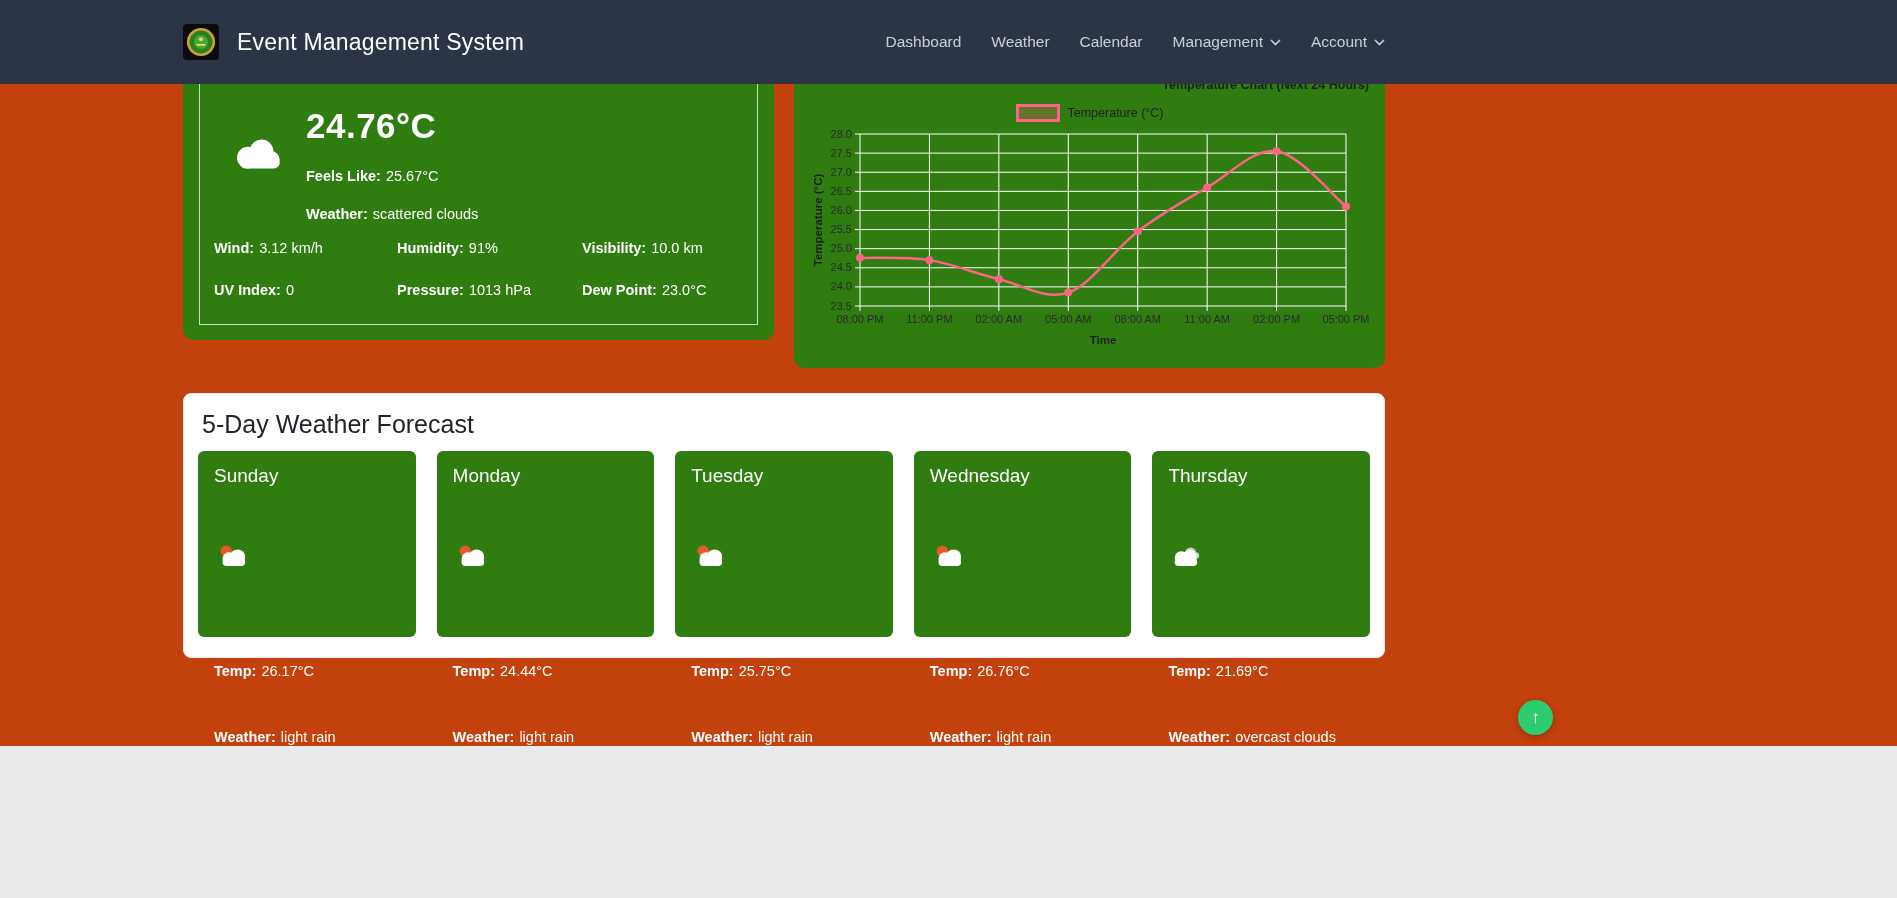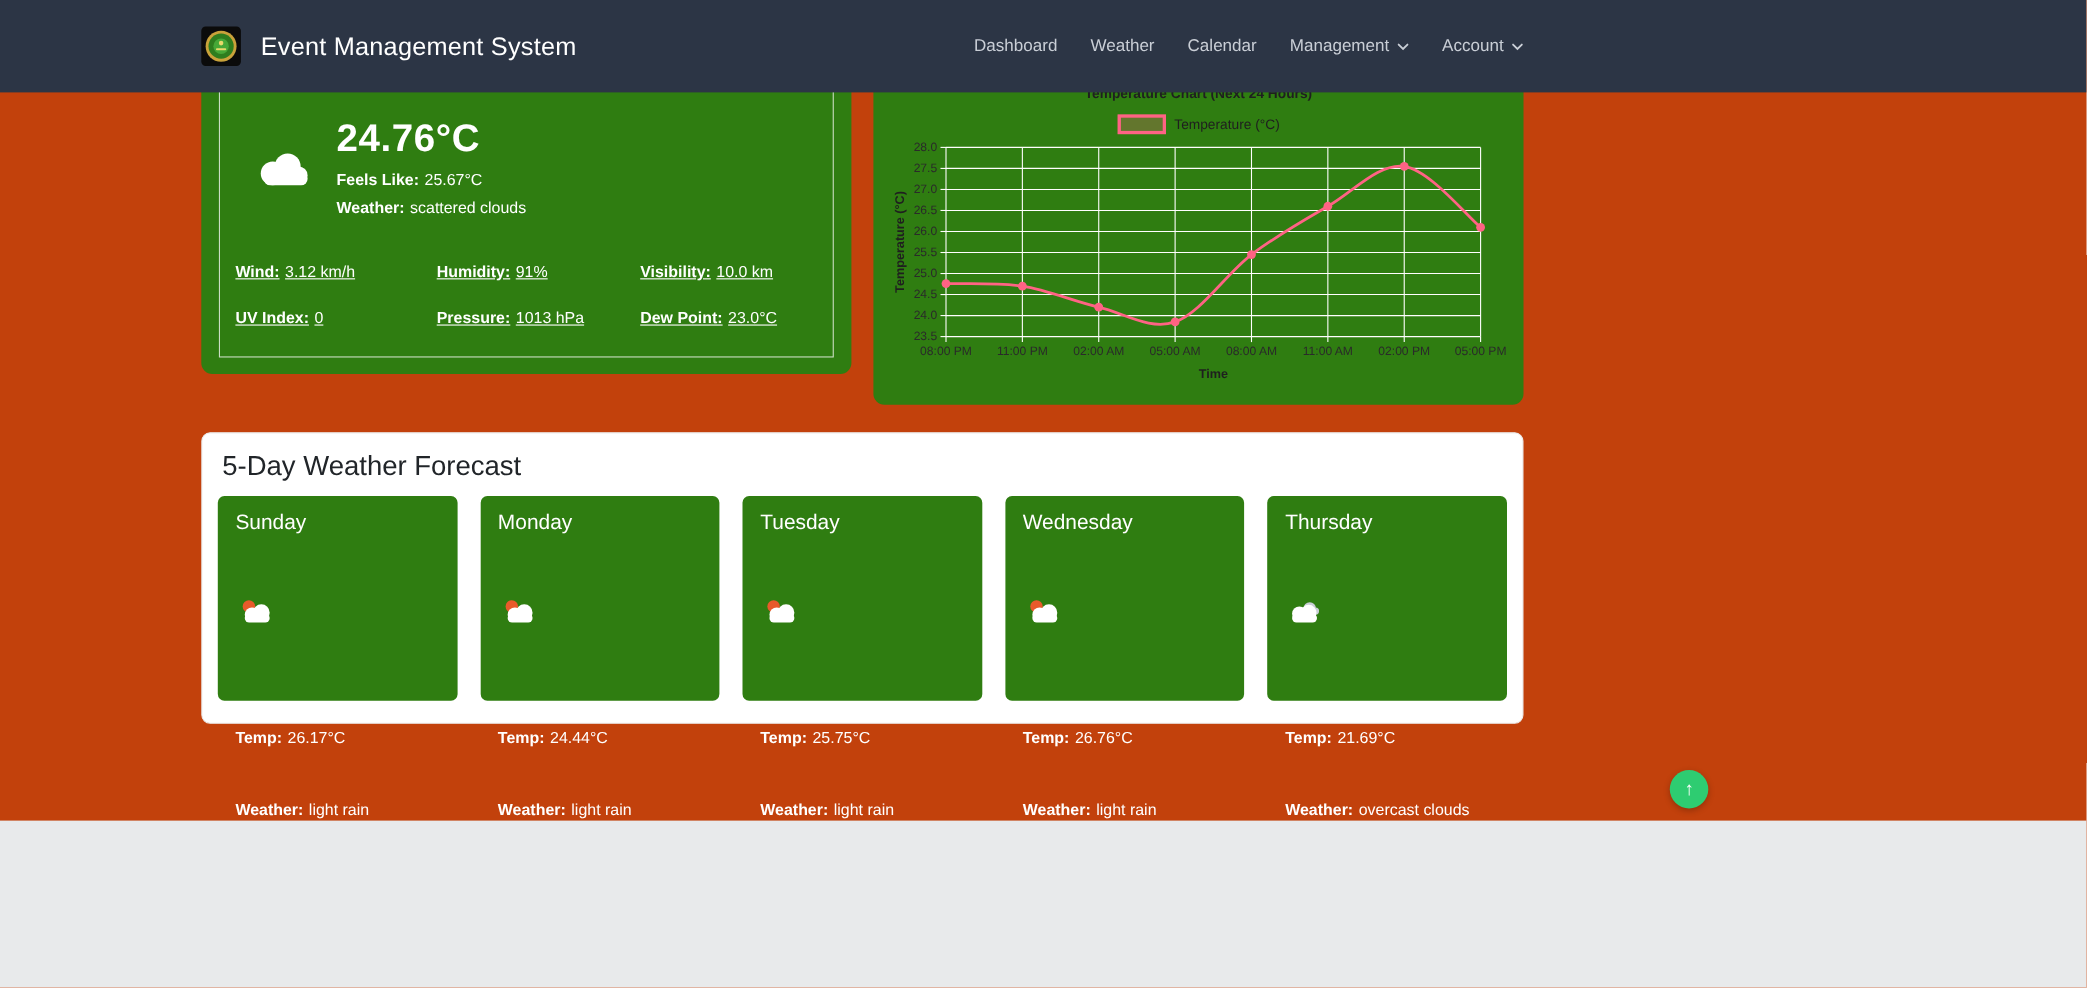--- a/index.html
+++ b/index.html
@@ -22,28 +22,28 @@
   .card{background:#2f7d11;border-radius:10px;box-sizing:border-box;color:#fff;}
 
   
   .weather-card{width:591px;height:321px;padding:15px 16px;}
   .inner-border{border:1px solid rgba(255,255,255,.75);height:100%;box-sizing:border-box;padding:12px 14px;display:flex;flex-direction:column;}
   .cw-title{font-size:15px;}
   .cw-time{font-size:13.5px;margin-top:3px;}
   .cw-main{display:flex;margin-top:24px;margin-left:14px;gap:20px;}
   .cloud-wrap{margin-top:28px;}
   .cw-temp{font-size:35px;font-weight:700;letter-spacing:.5px;}
-  .cw-line{font-size:14.5px;margin-top:10px;}
+  .cw-line{font-size:14.5px;margin-top:22px;}
   .cw-line b,.stat b,.fline b{font-weight:700;margin-right:5px;}
-  .cw-grid{display:grid;grid-template-columns:183px 185px auto;row-gap:26px;margin-top:auto;padding-bottom:14px;font-size:14.5px;text-decoration:underline;}
+  .cw-grid{display:grid;grid-template-columns:183px 185px auto;row-gap:26px;margin-top:auto;padding-bottom:14px;font-size:14.5px;}
 
   
   .chart-card{width:591px;height:349px;padding:14px 16px;}
   .chart-heading{font-size:27px;font-weight:500;text-align:center;margin:4px 0 10px 0;color:#fff;}
-  .chart-title{font-size:12.5px;font-weight:700;text-align:center;color:#1f1f1f;}
+  .chart-title{font-size:12.5px;font-weight:700;text-align:right;color:#1f1f1f;}
   .legend{display:flex;align-items:center;justify-content:center;gap:8px;margin-top:12px;margin-bottom:6px;}
   .legend-box{width:38px;height:12px;border:3px solid #ff6384;background:rgba(255,99,132,.25);display:inline-block;}
   .legend-label{font-size:12.5px;color:#1f1f1f;}
   #tempChart{overflow:visible;display:block;margin:2px auto 0 auto;}
   #tempChart .tick{font-size:11px;fill:#2a2a2a;font-family:"Liberation Sans","DejaVu Sans",sans-serif;}
   #tempChart .axis-title{font-size:11.5px;font-weight:700;fill:#1f1f1f;font-family:"Liberation Sans","DejaVu Sans",sans-serif;}
 
   
   .forecast{width:1202px;height:265px;margin-top:25px;background:#ffffff;border:1px solid #ececec;border-radius:8px;box-sizing:border-box;padding:16px 14px;}
   .forecast-heading{margin:0 0 12px 4px;font-size:25px;font-weight:500;color:#212529;}

